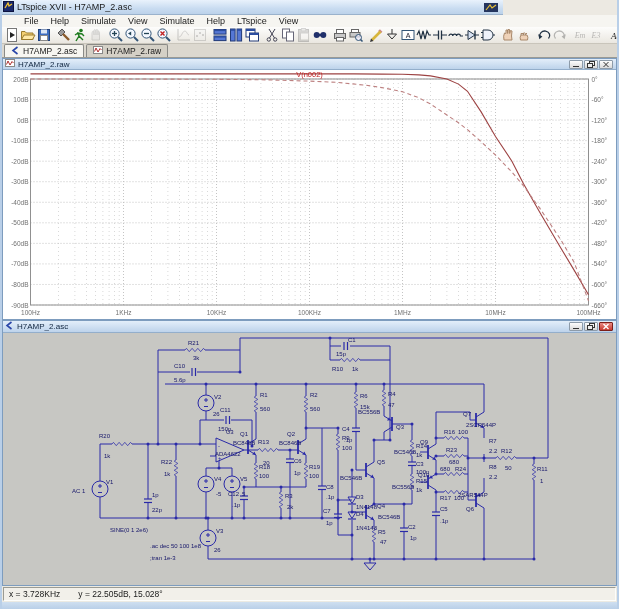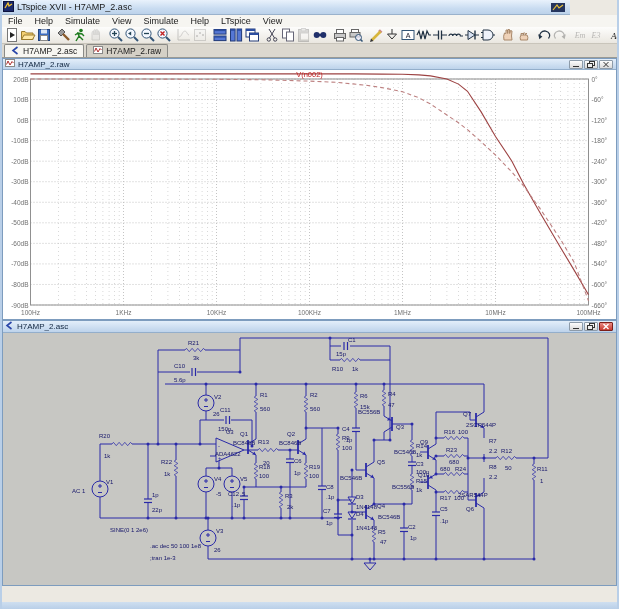--- a/index.html
+++ b/index.html
@@ -2,28 +2,28 @@
 <html><head>
 <meta charset="utf-8">
 <style>
   * { margin:0; padding:0; box-sizing:border-box; }
   html,body { width:619px; height:609px; overflow:hidden; background:#e8e5de;
               font-family:"Liberation Sans", sans-serif; }
   #app { position:relative; width:619px; height:609px; background:#ece9e2; }
   .edge { position:absolute; top:0; bottom:0; width:2px; background:#b9cfe8; z-index:50; }
   .edge.l { left:0; } .edge.r { right:0; }
 
-  .titlebar { position:absolute; left:0; top:0; width:570px; height:15px;
+  .titlebar { position:absolute; left:0; top:0; width:503px; height:15px;
     background:linear-gradient(#e9f2fc,#c9dcf1 60%,#bcd2ea); border-bottom:1px solid #9ab2cc;
     display:flex; align-items:center; font-size:9px; color:#1a1a1a; padding-left:3px; }
   .titlebar .ttl { margin-left:3px; }
   .tbdeco { position:absolute; right:4px; top:2px; }
 
   .menubar { position:absolute; left:2px; top:15px; width:615px; height:12px;
-    background:#f6f5f1; font-size:9px; display:flex; align-items:center; }
+    background:#f6f5f1; font-size:9px; display:flex; align-items:center;padding-left:16px; }
   .menubar span { padding:0 6px; color:#222; }
 
   .toolbar { position:absolute; left:2px; top:27px; width:615px; height:17px;
     background:linear-gradient(#fdfdfc,#eae7e0); border-bottom:1px solid #c9c5bb;
     display:flex; align-items:center; padding-left:2px; }
   .tbtn { width:17px; height:16px; display:inline-flex; align-items:flex-start; justify-content:center; }
   .tbtn.dis { opacity:.32; filter:grayscale(1); }
   .tsep { width:1px; height:13px; background:#b8b4aa; margin:0 2px; }
 
   .tabbar { position:absolute; left:2px; top:44px; width:615px; height:14px;
@@ -909,14 +909,20 @@
         <text x="501" y="453" font-size="6" fill="#16166a" font-family="Liberation Sans, sans-serif">R12</text>
         <text x="505" y="470" font-size="6" fill="#16166a" font-family="Liberation Sans, sans-serif">50</text>
         <text x="537" y="471" font-size="6" fill="#16166a" font-family="Liberation Sans, sans-serif">R11</text>
         <text x="540" y="483" font-size="6" fill="#16166a" font-family="Liberation Sans, sans-serif">1</text>
         <text x="110" y="532" font-size="6" fill="#16166a" font-family="Liberation Sans, sans-serif">SINE(0 1 2e6)</text>
         <text x="150" y="548" font-size="6" fill="#16166a" font-family="Liberation Sans, sans-serif">.ac dec 50 100 1e8</text>
         <text x="150" y="560" font-size="6" fill="#16166a" font-family="Liberation Sans, sans-serif">;tran 1e-3</text>
       </svg>
   </div>
 
+  <div class="statusbar">
+    <div class="statusfield">
+      <span>x = 3.728KHz</span>
+      <span>y = 22.505dB, 15.028°</span>
+    </div>
+  </div>
   <div class="bottomframe"></div>
 </div>
 
 </body></html>

